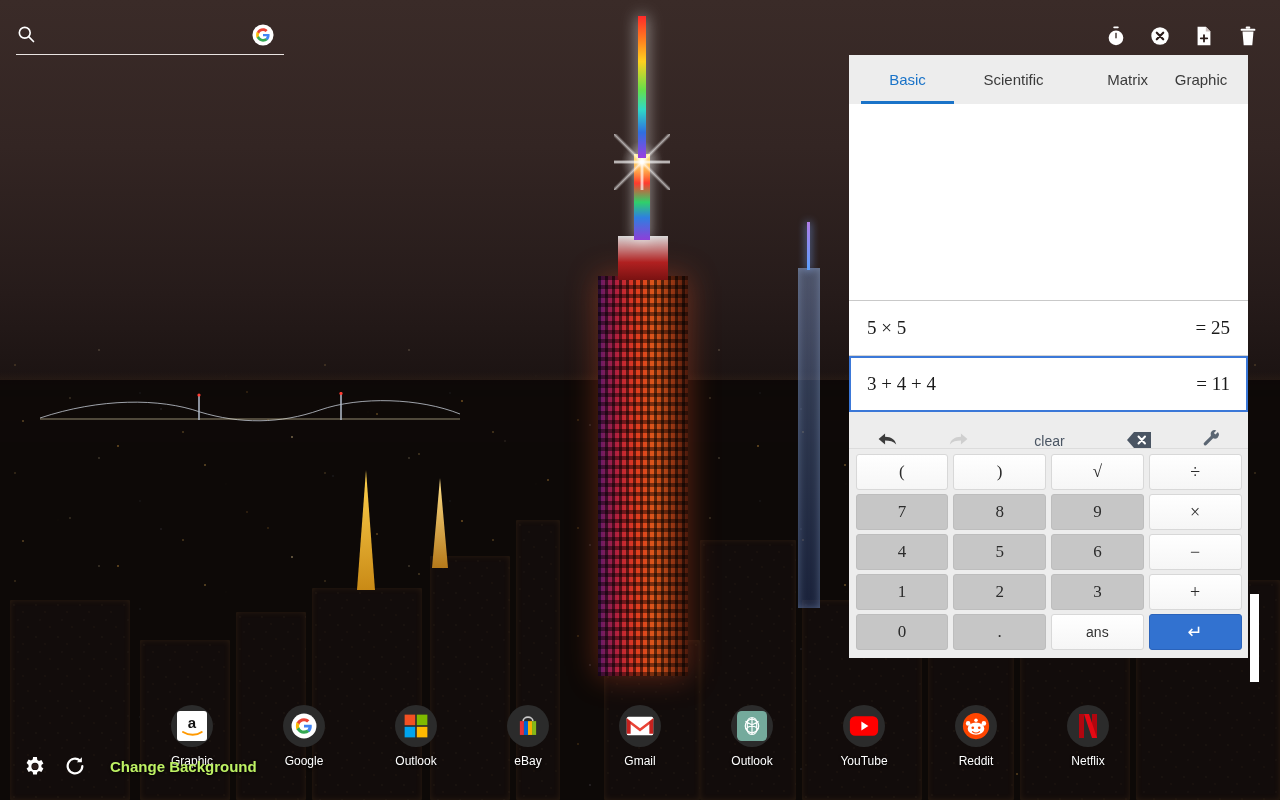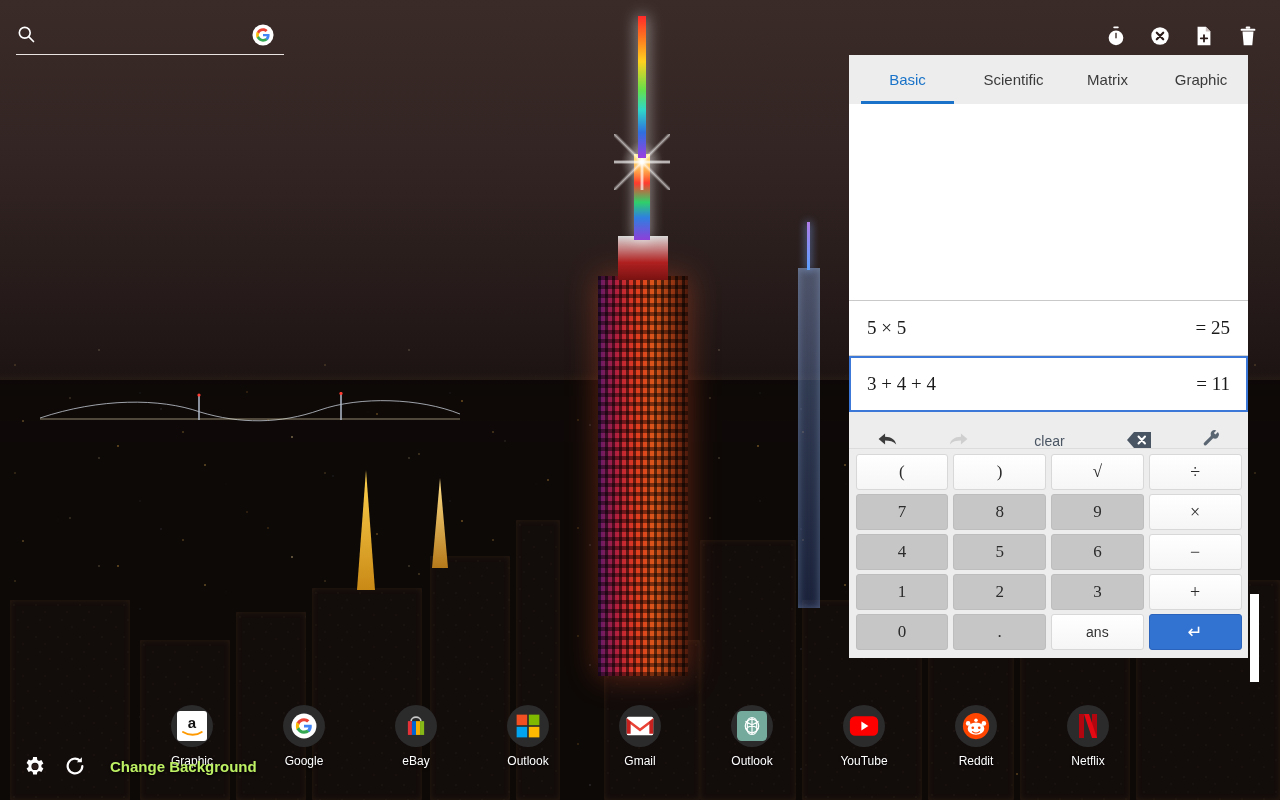--- a/index.html
+++ b/index.html
@@ -146,21 +146,21 @@
     font-family:"Liberation Sans", sans-serif;
   }
   #tabbar { height:49px; background:#ededed; display:flex; align-items:stretch; }
   .tab {
     display:flex; align-items:center; justify-content:center;
     font-size:15px; color:#3b3b3b; cursor:pointer;
     padding:0 6px; position:relative;
   }
   .tab.t-basic { width:117px; }
   .tab.t-sci { width:95px; }
-  .tab.t-mat { width:93px; }
+  .tab.t-mat { width:93px;justify-content:flex-end; }
   .tab.t-gra { width:94px; }
   .tab.active { color:#1a73c8; }
   .tab.active::after {
     content:""; position:absolute; left:12px; right:12px; bottom:0; height:3px; background:#1a73c8;
   }
   #display { height:196px; background:#fff; }
   #history { border-top:1px solid #c9c9c9;text-align:center; }
   .hist-row {
     height:55px; display:flex; align-items:center; justify-content:space-between;
     padding:0 18px; background:#fff; border-bottom:1px solid #d4d4d4;
@@ -482,40 +482,40 @@
           <path fill="#FBBC05" d="M15.4 21.7c-.3.9-.5 1.8-.5 2.8s.2 1.9.5 2.8l-5 3.9C9.5 29.2 9 26.7 9 24s.5-5.2 1.4-7.2l5 3.9z"></path>
           <path fill="#34A853" d="M24 38.5c4.1 0 7.5-1.3 10-3.7l-4.9-3.8c-1.3.9-3.1 1.5-5.1 1.5-3.9 0-7.3-2.6-8.6-6.3l-5 3.9c2.5 4.9 7.6 8.4 13.6 8.4z"></path>
         </svg>
       </div>
       <span class="dock-label">Google</span>
     </div>
 
     <div class="dock-item">
       <div class="dock-circle">
         <svg width="26" height="26" viewBox="0 0 32 32">
+          <rect x="2" y="2" width="13" height="13" fill="#F25022"></rect>
+          <rect x="17" y="2" width="13" height="13" fill="#7FBA00"></rect>
+          <rect x="2" y="17" width="13" height="13" fill="#00A4EF"></rect>
+          <rect x="17" y="17" width="13" height="13" fill="#FFB900"></rect>
+        </svg>
+      </div>
+      <span class="dock-label">Outlook</span>
+    </div>
+
+    <div class="dock-item">
+      <div class="dock-circle">
+        <svg width="26" height="26" viewBox="0 0 32 32">
           <path d="M10 10 a6 5 0 0 1 12 0" stroke="#c9c9c9" stroke-width="2" fill="none"></path>
           <rect x="6" y="10" width="5" height="17" fill="#E53238"></rect>
           <rect x="11" y="10" width="5" height="17" fill="#0064D2"></rect>
           <rect x="16" y="10" width="5" height="17" fill="#F5AF02"></rect>
           <rect x="21" y="10" width="5" height="17" fill="#86B817"></rect>
         </svg>
       </div>
       <span class="dock-label">eBay</span>
-    </div>
-
-    <div class="dock-item">
-      <div class="dock-circle">
-        <svg width="26" height="26" viewBox="0 0 32 32">
-          <rect x="2" y="2" width="13" height="13" fill="#F25022"></rect>
-          <rect x="17" y="2" width="13" height="13" fill="#7FBA00"></rect>
-          <rect x="2" y="17" width="13" height="13" fill="#00A4EF"></rect>
-          <rect x="17" y="17" width="13" height="13" fill="#FFB900"></rect>
-        </svg>
-      </div>
-      <span class="dock-label">Outlook</span>
     </div>
 
     <div class="dock-item">
       <div class="dock-circle">
         <svg width="28" height="22" viewBox="0 0 36 26">
           <rect x="1" y="1" width="34" height="24" rx="2" fill="#fff"></rect>
           <path d="M1 3 L18 16 L35 3 V7 L18 20 L1 7 Z" fill="#EA4335"></path>
           <path d="M1 3 v20 h5 V8 z" fill="#C5221F"></path>
           <path d="M35 3 v20 h-5 V8 z" fill="#C5221F"></path>
         </svg>

